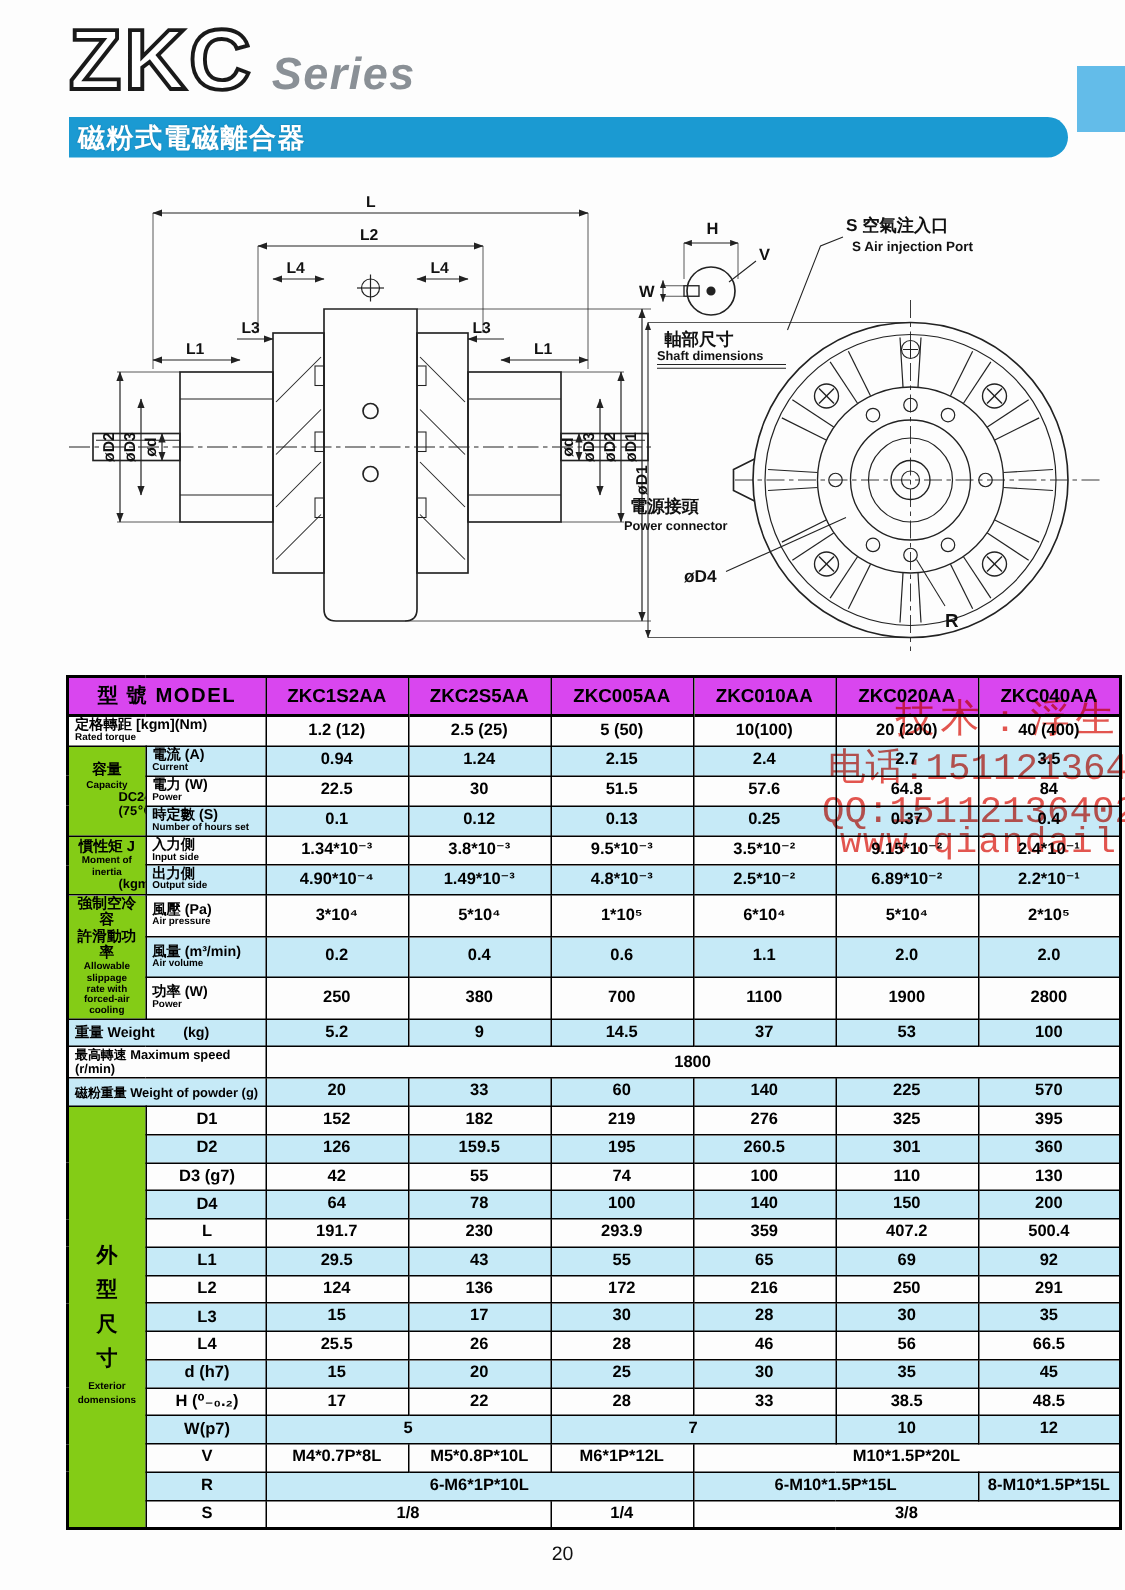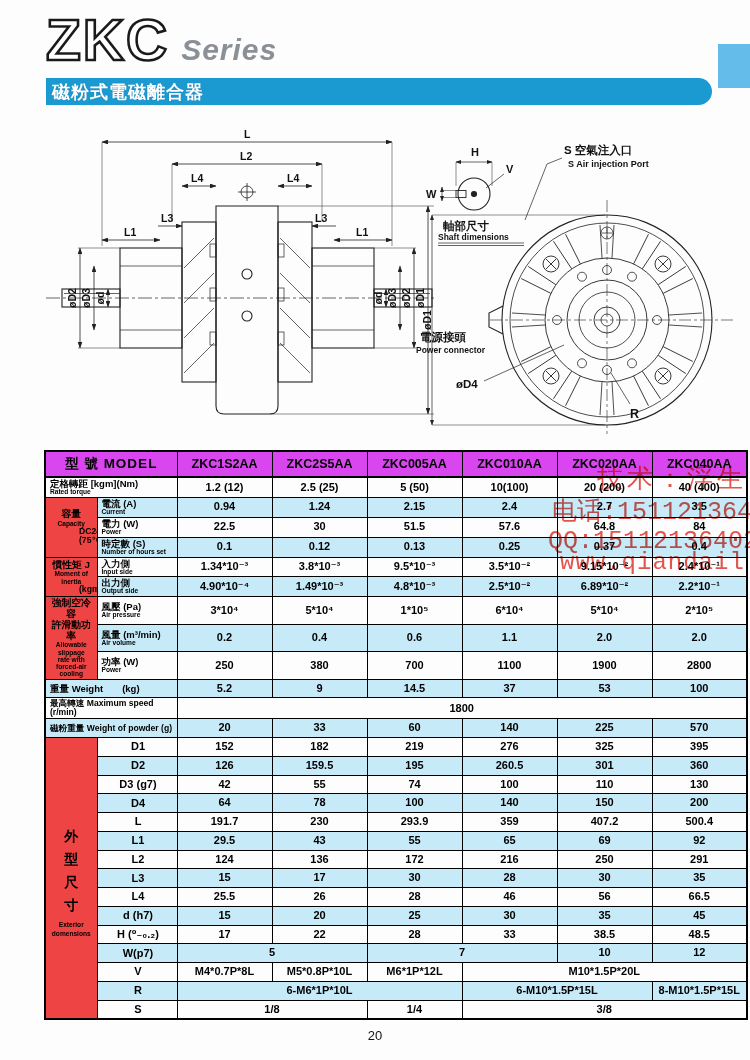--- a/index.html
+++ b/index.html
@@ -32,21 +32,21 @@
   #spec-table {
     position:absolute; left:44px; top:450px; width:702px;
     border-collapse:collapse; table-layout:fixed;
     border:2px solid #000;
   }
   #spec-table td, #spec-table th { border:1px solid #000; overflow:hidden; }
   #spec-table thead th { background:#d946ef; padding:3px 0; border-bottom:2px solid #000; }
   th.model-col { font-size:12.5px; font-weight:bold; }
   th#model-head { font-size:13.5px; font-weight:bold; letter-spacing:1px; }
   tr.shade td { background:#c6eaf7; }
-  tr.shade td.group, td.group { background:#ef4444;margin-top:41px; }
+  tr.shade td.group, td.group { background:#84cc16;margin-top:41px; }
   td.val { font-size:11px; font-weight:bold; text-align:center; padding:2px 0; line-height:1.25; }
   td.lab { padding:1px 2px 1px 4px; line-height:1.05; }
   td.lab .zh { font-size:9.5px; font-weight:bold; }
   td.lab .en { font-size:6.6px; font-weight:bold; }
   td.lab.cc { text-align:center; }
   td.lab.cc .zh { font-size:11px; }
   td.lab.sm .zh { font-size:8.6px; }
   td.group { text-align:center; padding:1px; line-height:1.1; }
   td.group .gzh { font-size:9.8px; font-weight:bold; }
   td.group .gen { font-size:6.6px; font-weight:bold; }

